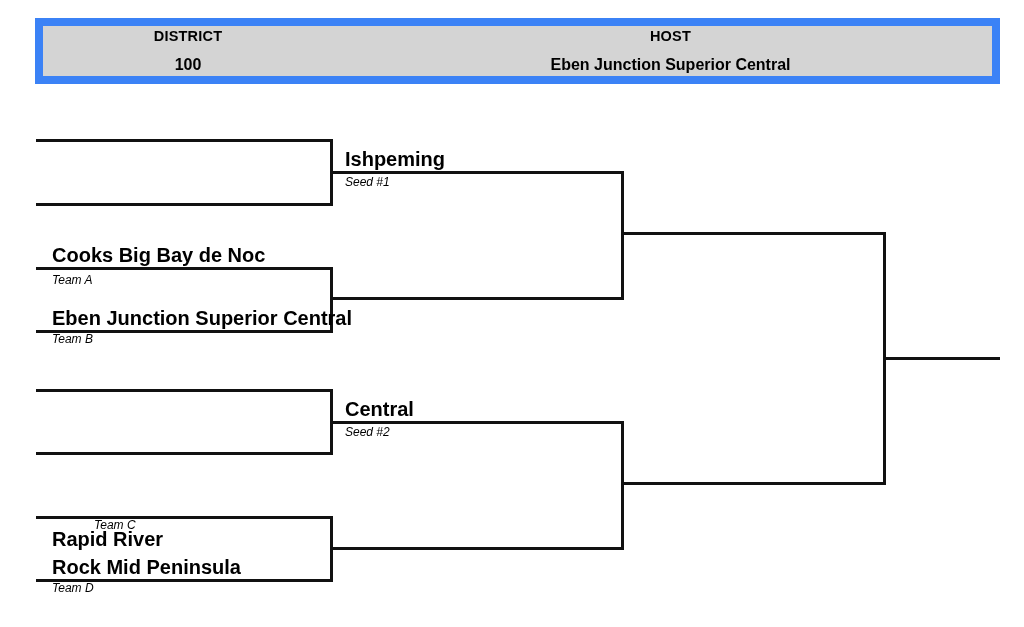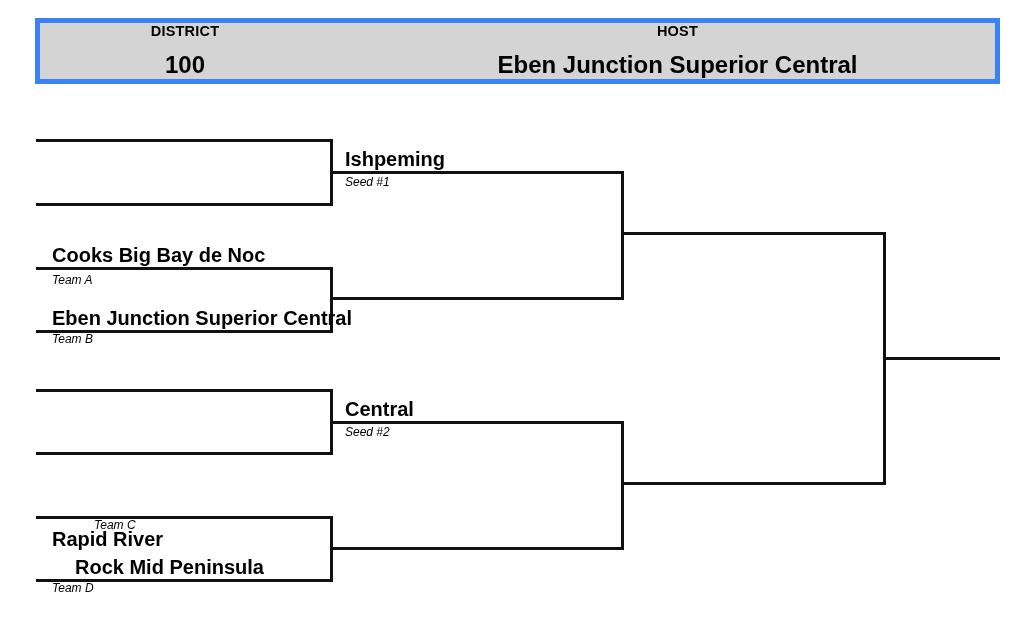--- a/index.html
+++ b/index.html
@@ -23,50 +23,50 @@
 
   
   .header-box {
     position: absolute;
     left: 35px;
     top: 18px;
     width: 965px;
     height: 66px;
     box-sizing: border-box;
     background: #d4d4d4;
-    border: 5px solid #3b82f6;
+    border: 8px solid #3b82f6;
   }
   .header-cell {
     position: absolute;
     top: 0;
     height: 100%;
     display: flex;
     flex-direction: column;
     align-items: center;
     justify-content: center;
   }
   .header-cell .hdr-label {
     font-size: 14.5px;
     font-weight: bold;
     letter-spacing: 0.2px;
     line-height: 1.15;
     margin-bottom: 2px;
   }
   .header-cell .hdr-value {
-    font-size: 24px;
+    font-size: 16px;
     font-weight: bold;
     line-height: 1.15;
     margin-top: 9px;
   }
   .header-district {
     left: 0px;
     width: 290px;
   }
   .header-host {
-    left: 304px;
+    left: 294px;
     width: 667px;
   }
 
   
   .h-line {
     position: absolute;
     height: 0;
     border-top: 3px solid #111111;
   }
   .v-line {
@@ -127,21 +127,21 @@
 
   <div class="slot-name" style="left:52px; top:245px;">Cooks Big Bay de Noc</div>
   <div class="slot-sub" style="left:52px; top:274px;">Team A</div>
 
   <div class="slot-name" style="left:52px; top:308px;">Eben Junction Superior Central</div>
   <div class="slot-sub" style="left:52px; top:333px;">Team B</div>
 
   <div class="slot-name" style="left:52px; top:494px;margin-top:35px;">Rapid River</div>
   <div class="slot-sub" style="left:52px; top:519px;margin-left:42px;">Team C</div>
 
-  <div class="slot-name" style="left:52px; top:557px;margin-left:23px;">Rock Mid Peninsula</div>
+  <div class="slot-name" style="left:52px; top:557px;">Rock Mid Peninsula</div>
   <div class="slot-sub" style="left:52px; top:582px;">Team D</div>
 
   <div class="h-line" style="left:330px; top:171px; width:291px;"></div>
   <div class="h-line" style="left:330px; top:297px; width:291px;"></div>
   <div class="h-line" style="left:330px; top:421px; width:291px;"></div>
   <div class="h-line" style="left:330px; top:547px; width:291px;"></div>
 
   <div class="v-line" style="left:621px; top:171px; height:129px;"></div>
   <div class="v-line" style="left:621px; top:421px; height:129px;"></div>
 

